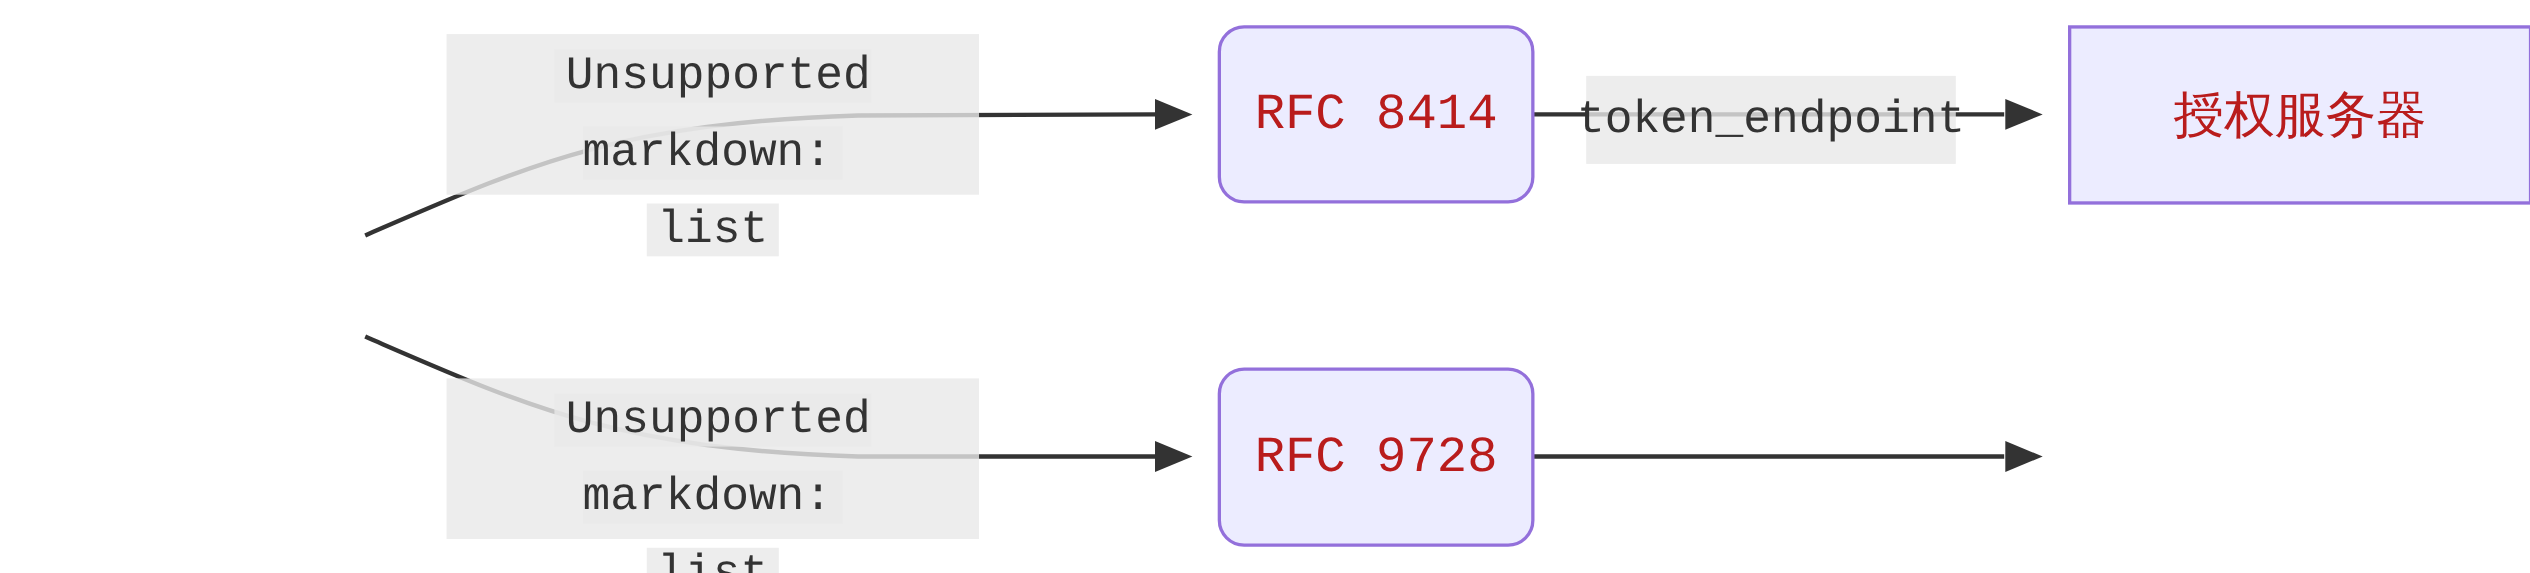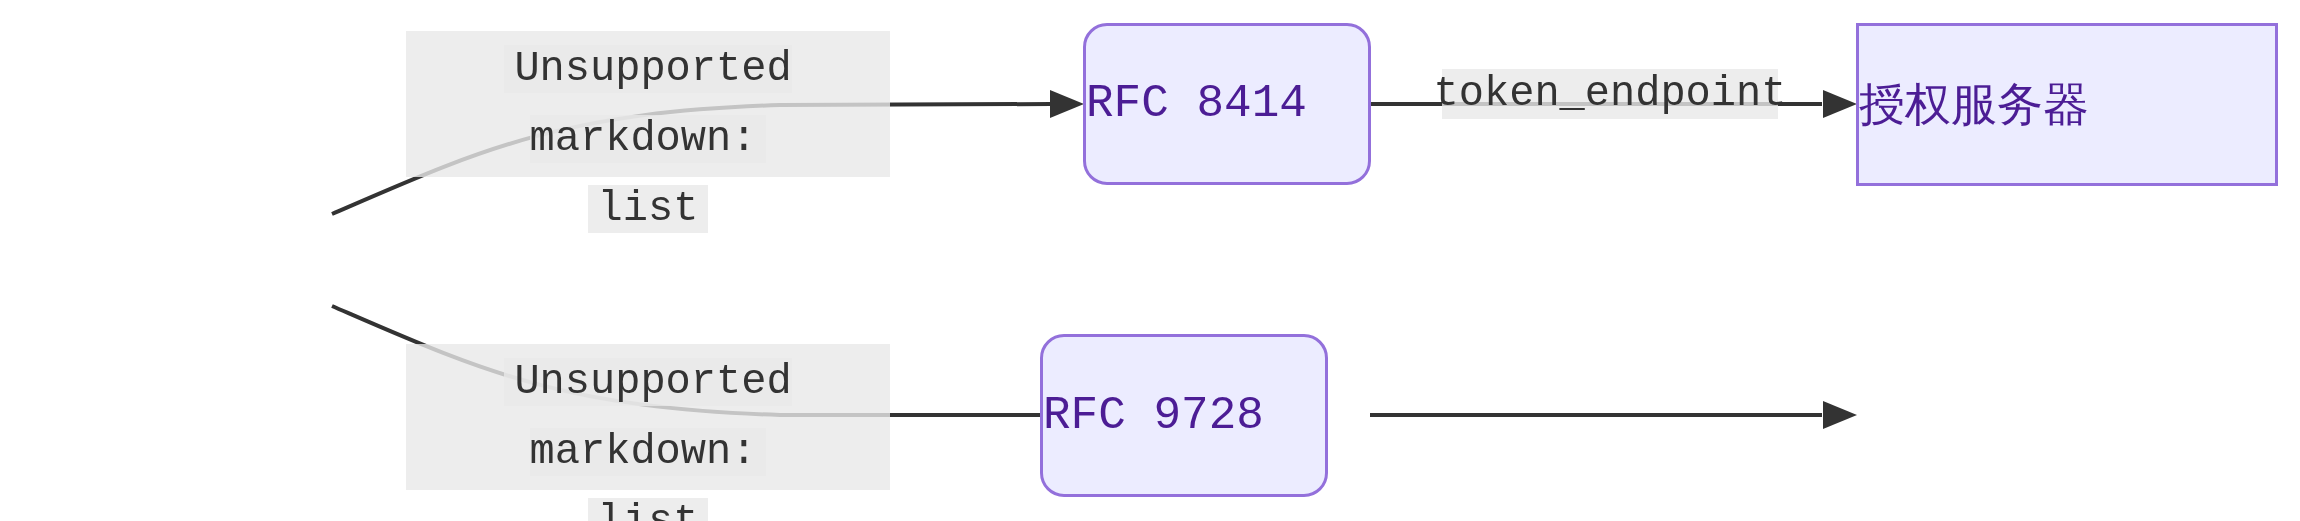--- a/index.html
+++ b/index.html
@@ -32,24 +32,25 @@
     fill: #333333;
     stroke: none;
   }
   .node {
     position: absolute;
     box-sizing: border-box;
     background: #ECECFF;
     border: 3px solid #9370DB;
     display: flex;
     align-items: center;
-    justify-content: flex-start;
+    justify-content: center;
     font-size: 46px;
-    color: #4c1d95;
+    color: #b91c1c;
     z-index: 3;
+    margin-left: 24px;
   }
   .node.rounded {
     border-radius: 24px;
   }
   .edge-label-big {
     position: absolute;
     box-sizing: border-box;
     width: 484px;
     height: 146px;
     padding: 3px 0;
@@ -62,21 +63,21 @@
   .edge-label-big .ln span {
     background: rgba(232, 232, 232, 0.8);
     padding: 0 10px;
   }
   .edge-label-small {
     position: absolute;
     box-sizing: border-box;
     display: flex;
     align-items: center;
     justify-content: center;
-    height: 50px;
+    height: 80px;
     background: rgba(232, 232, 232, 0.8);
     font-size: 42px;
     z-index: 2;
     white-space: nowrap;
   }
 </style>
 </head>
 <body>
 
 <div class="canvas">
@@ -105,21 +106,21 @@
   <div class="edge-label-small" style="left: 1442px; top: 69px; width: 336px;">
     <span>token_endpoint</span>
   </div>
 
 
 
   <div class="node rounded" style="left: 1083px; top: 23px; width: 288px; height: 162px;">
     <span>RFC 8414</span>
   </div>
 
-  <div class="node rounded" style="left: 1040px; top: 334px; width: 288px; height: 163px;">
+  <div class="node rounded" style="left: 1083px; top: 334px; width: 288px; height: 163px;">
     <span>RFC 9728</span>
   </div>
 
   <div class="node" style="left: 1856px; top: 23px; width: 422px; height: 163px;">
     <span>授权服务器</span>
   </div>
 
 
 </div>
 

